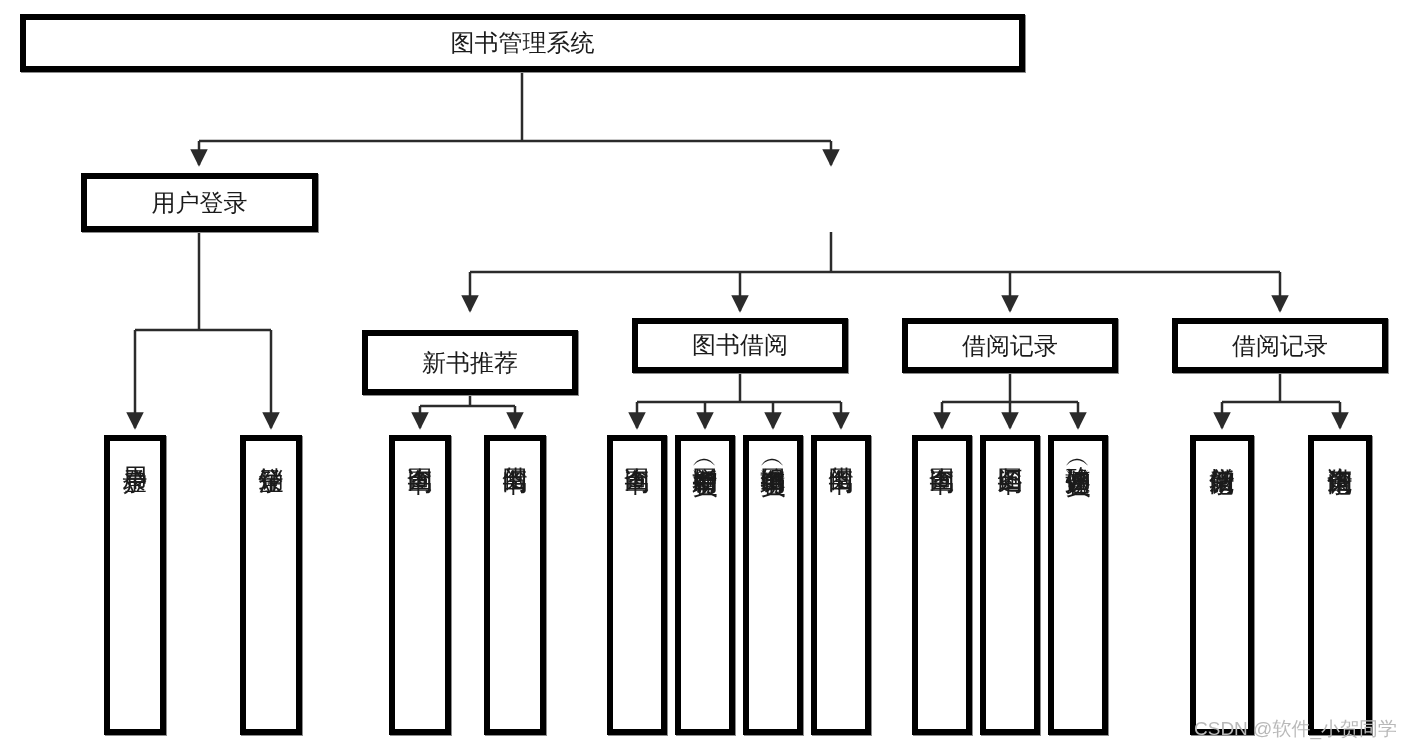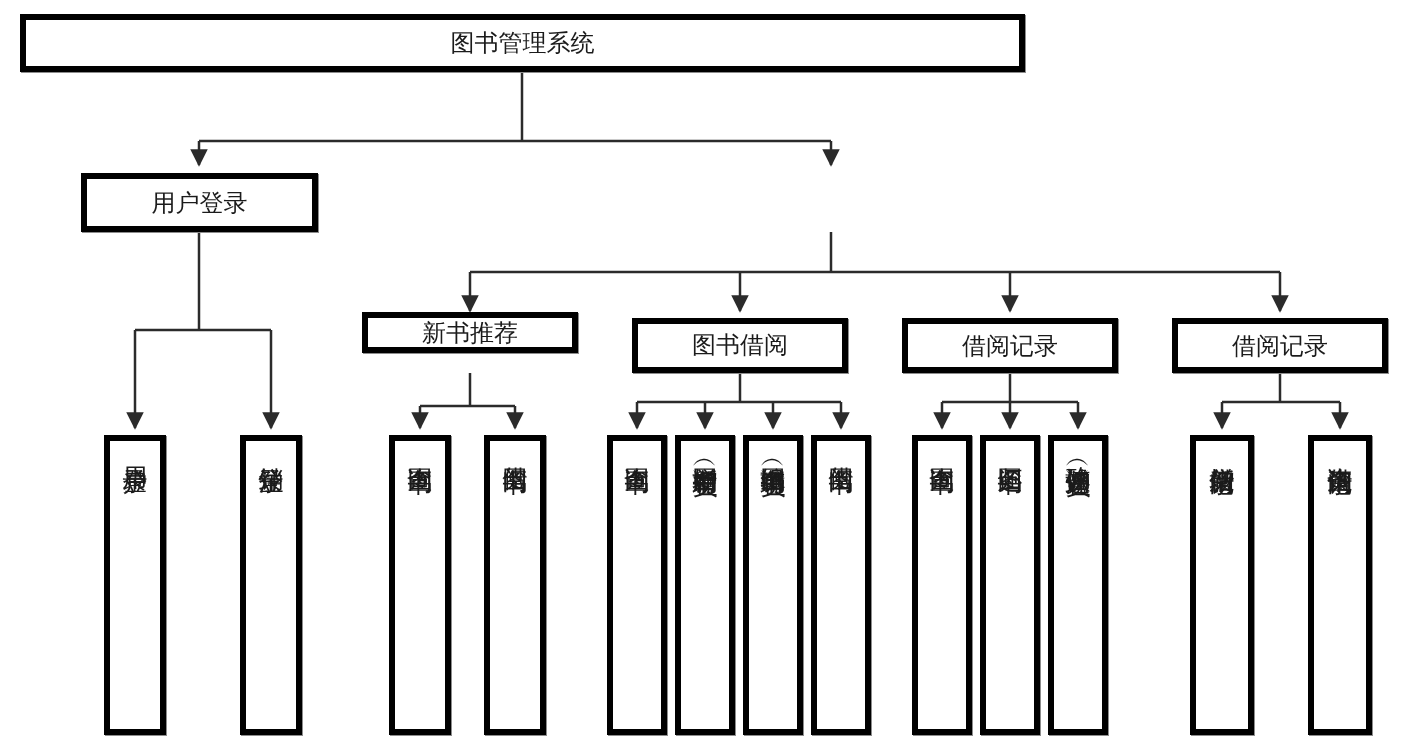--- a/index.html
+++ b/index.html
@@ -121,21 +121,21 @@
 
   <div class="node horiz" style="left:20px; top:14px; width:1005px; height:58px;">
     <span class="node-label">图书管理系统</span>
   </div>
 
   <div class="node horiz" style="left:81px; top:173px; width:237px; height:59px;">
     <span class="node-label">用户登录</span>
   </div>
 
 
-  <div class="node horiz" style="left:362px; top:312px; width:216px; height:41px;">
+  <div class="node horiz" style="left:362px; top:330px; width:216px; height:65px;">
     <span class="node-label">新书推荐</span>
   </div>
 
   <div class="node horiz" style="left:632px; top:318px; width:216px; height:55px;font-family:Liberation Serif, serif;">
     <span class="node-label">图书借阅</span>
   </div>
 
   <div class="node horiz" style="left:902px; top:318px; width:216px; height:55px;">
     <span class="node-label">借阅记录</span>
   </div>
@@ -189,14 +189,15 @@
   </div>
 
   <div class="node vert" style="left:1190px; top:435px; width:64px; height:300px;">
     <span class="node-label">新增借阅记录</span>
   </div>
 
   <div class="node vert" style="left:1308px; top:435px; width:64px; height:300px;">
     <span class="node-label">查询借阅记录</span>
   </div>
 
+  <div class="watermark" style="left:1194px; top:716px;">CSDN @软件_小贺同学</div>
 
 </div>
 
 </body></html>

